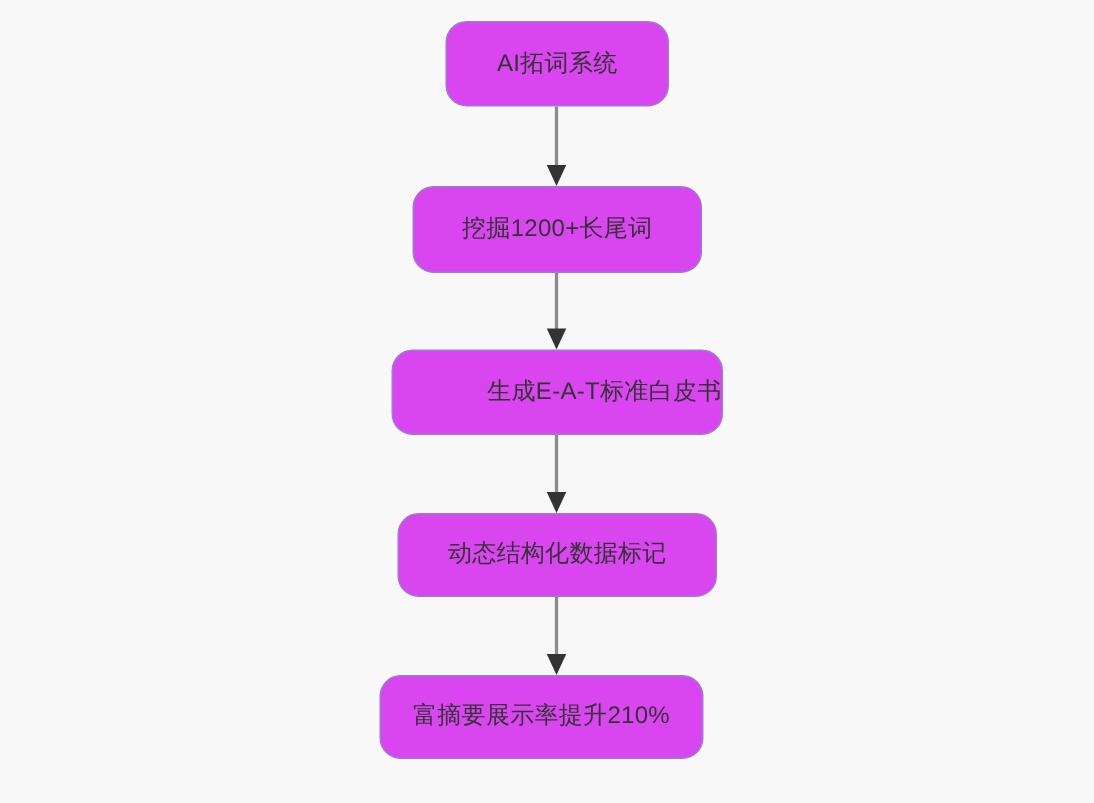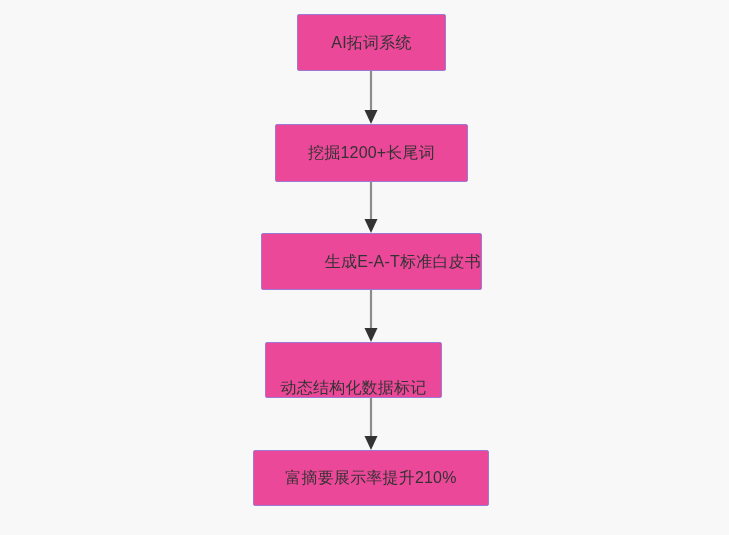--- a/index.html
+++ b/index.html
@@ -14,23 +14,23 @@
     overflow: hidden;
   }
   #flowchart {
     position: relative;
     width: 729px;
     height: 535px;
   }
   .node {
     position: absolute;
     box-sizing: border-box;
-    background: #ec4899;
+    background: #d946ef;
     border: 1.4px solid #9d79d6;
-    border-radius: 2px;
+    border-radius: 14px;
     display: flex;
     align-items: center;
     justify-content: center;
   }
   .node-label {
     font-size: 16px;
     color: #333333;
     line-height: 1.2;
     letter-spacing: 0.2px;
     white-space: nowrap;
@@ -82,21 +82,21 @@
   </div>
 
   <div class="node" style="left:275px; top:124px; width:193px; height:58px;">
     <span class="node-label">挖掘1200+长尾词</span>
   </div>
 
   <div class="node" style="left:261px; top:233px; width:221px; height:57px;justify-content:flex-end;">
     <span class="node-label">生成E-A-T标准白皮书</span>
   </div>
 
-  <div class="node" style="left:265px; top:342px; width:177px; height:56px;align-items:flex-end;">
+  <div class="node" style="left:265px; top:342px; width:213px; height:56px;">
     <span class="node-label">动态结构化数据标记</span>
   </div>
 
-  <div class="node" style="left:253px; top:450px; width:236px; height:56px;">
+  <div class="node" style="left:253px; top:450px; width:216px; height:56px;">
     <span class="node-label">富摘要展示率提升210%</span>
   </div>
 
 </div>
 
 </body></html>

